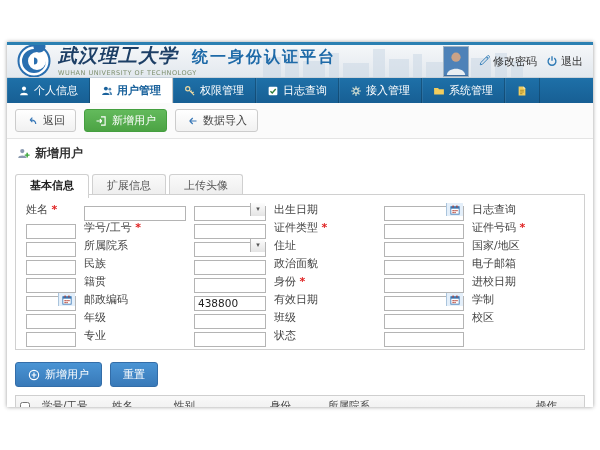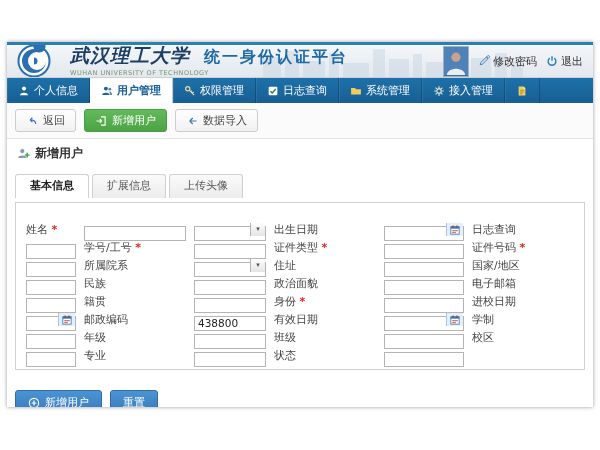--- a/index.html
+++ b/index.html
@@ -2,21 +2,21 @@
 <html><head>
 <meta charset="utf-8">
 <style>
   html,body{margin:0;padding:0;width:600px;height:450px;background:#fff;overflow:hidden;
     font-family:"DejaVu Sans","Liberation Sans",sans-serif;}
   *{box-sizing:border-box;}
   .app{position:absolute;left:7px;top:42px;width:586px;height:365px;background:#fff;
     border-top:3px solid #2b80b2;box-shadow:0 0 4px rgba(0,0,0,.4);overflow:hidden;}
   
   .hdr{position:relative;height:28px;background:linear-gradient(#f5f7f9,#e2e8ee);
-    border-bottom:1px solid #c9d2da;display:flex;align-items:center;padding:16px 10px;overflow:hidden;gap:12px;}
+    border-bottom:1px solid #c9d2da;display:flex;align-items:center;padding:16px 10px;overflow:hidden;}
   .skyline{position:absolute;right:70px;bottom:0;opacity:.55;}
   .logo{width:34px;height:34px;flex:0 0 34px;margin-right:7px;z-index:1;}
   .tblock{display:flex;flex-direction:column;z-index:1;}
   .trow{display:flex;align-items:baseline;}
   .uni-cn{font-family:"DejaVu Serif","Liberation Serif",serif;font-style:italic;font-weight:bold;
     font-size:19px;color:#1d3f66;letter-spacing:1px;line-height:20px;}
   .plat{font-size:16px;font-weight:bold;color:#1e6aa8;margin-left:14px;letter-spacing:2px;text-align:center;}
   .uni-en{font-size:6.5px;color:#7d8f6d;letter-spacing:.5px;margin-top:1px;}
   .hdr-right{margin-left:auto;display:flex;align-items:center;gap:9px;z-index:1;}
   .avatar{width:26px;height:31px;border:1px solid #9fb3c4;background:linear-gradient(#5d8fc0,#3e6da0);overflow:hidden;}
@@ -39,21 +39,21 @@
   .btn-plain .icon{color:#3a79b8;}
   .btn-green{background:linear-gradient(#63ba5c,#4ca344);border:1px solid #459f40;color:#fff;}
   .sect{display:flex;align-items:center;gap:5px;padding:6px 10px 4px;font-size:12px;font-weight:bold;color:#333;}
   .sect .icon{width:13px;height:13px;color:#7d8fa0;}
   
   .tabs{display:flex;gap:3px;padding:0 8px;position:relative;top:8px;}
   .tab{font-size:11px;padding:3px 14px 4px;border:1px solid #d0d0d0;border-bottom:none;
     border-radius:3px 3px 0 0;background:linear-gradient(#fafafa,#ececec);color:#555;cursor:pointer;}
   .tab.active{background:#fff;color:#222;font-weight:bold;position:relative;z-index:2;padding-bottom:5px;}
   
-  .panel{margin:12px 8px;border:1px solid #d0d0d0;background:#fff;padding:19px 10px 6px;position:relative;z-index:1;}
+  .panel{margin:4px 8px;border:1px solid #d0d0d0;background:#fff;padding:7px 10px 6px;position:relative;z-index:1;}
   .fgrid{display:grid;grid-template-columns:50px minmax(0,1fr) 72px minmax(0,1fr) 80px minmax(0,1fr);
     column-gap:8px;row-gap:3px;align-items:center;}
   .flabel{font-size:11px;color:#444;white-space:nowrap;}
   .req{color:#e02222;font-weight:bold;}
   .fctrl{position:relative;height:15px;}
   .fctrl input{width:100%;height:15px;border:1px solid #b4b4b4;font-size:10.5px;padding:0 3px;background:#fff;
     font-family:"DejaVu Sans","Liberation Sans",sans-serif;color:#222;}
   .dd-btn{position:absolute;right:1px;top:1px;width:15px;height:13px;background:linear-gradient(#fdfdfd,#e4e4e4);
     border-left:1px solid #b4b4b4;font-size:7px;line-height:13px;text-align:center;color:#555;cursor:pointer;}
   .cal-btn{position:absolute;right:1px;top:1px;width:17px;height:13px;background:#e4effa;border-left:1px solid #aac4dc;
@@ -175,36 +175,36 @@
       <div class="nav-item">
         <span class="icon ic-log-icon">
           <svg viewBox="0 0 16 16">
             <rect x="2.2" y="2.2" width="11.6" height="11.6" rx="1.5" fill="#fff"></rect>
             <path d="M4.6 8.3 L7 10.7 L11.6 5.4" fill="none" stroke="#2f7d3a" stroke-width="1.8"></path>
           </svg>
         </span>
         <span>日志查询</span>
       </div>
       <div class="nav-item">
+        <span class="icon ic-gear-icon">
+          <svg viewBox="0 0 16 16">
+            <circle cx="8" cy="8" r="3" fill="none" stroke="currentColor" stroke-width="1.7"></circle>
+            <path d="M8 1.5 V4 M8 12 V14.5 M1.5 8 H4 M12 8 H14.5 M3.4 3.4 L5.2 5.2 M10.8 10.8 L12.6 12.6 M12.6 3.4 L10.8 5.2 M5.2 10.8 L3.4 12.6" stroke="currentColor" stroke-width="1.6"></path>
+          </svg>
+        </span>
+        <span>接入管理</span>
+      </div>
+      <div class="nav-item">
         <span class="icon ic-system-icon">
           <svg viewBox="0 0 16 16">
             <path d="M1.5 4 H6.5 L8 5.6 H14.5 V12.8 H1.5 Z" fill="currentColor"></path>
             <path d="M1.5 4 H6.5 L8 5.6 H1.5 Z" fill="currentColor" opacity=".7"></path>
           </svg>
         </span>
         <span>系统管理</span>
-      </div>
-      <div class="nav-item">
-        <span class="icon ic-gear-icon">
-          <svg viewBox="0 0 16 16">
-            <circle cx="8" cy="8" r="3" fill="none" stroke="currentColor" stroke-width="1.7"></circle>
-            <path d="M8 1.5 V4 M8 12 V14.5 M1.5 8 H4 M12 8 H14.5 M3.4 3.4 L5.2 5.2 M10.8 10.8 L12.6 12.6 M12.6 3.4 L10.8 5.2 M5.2 10.8 L3.4 12.6" stroke="currentColor" stroke-width="1.6"></path>
-          </svg>
-        </span>
-        <span>接入管理</span>
       </div>
       <div class="nav-item">
         <span class="icon ic-subscribe-icon">
           <svg viewBox="0 0 16 16">
             <path d="M3.5 2 H10 L12.5 4.5 V14 H3.5 Z" fill="currentColor"></path>
             <path d="M10 2 L12.5 4.5 H10 Z" fill="#fff" opacity=".8"></path>
             <path d="M5.5 7 H10.5 M5.5 9.3 H10.5 M5.5 11.6 H8.5" stroke="#9a7c1e" stroke-width="1"></path>
           </svg>
         </span>
       </div>

